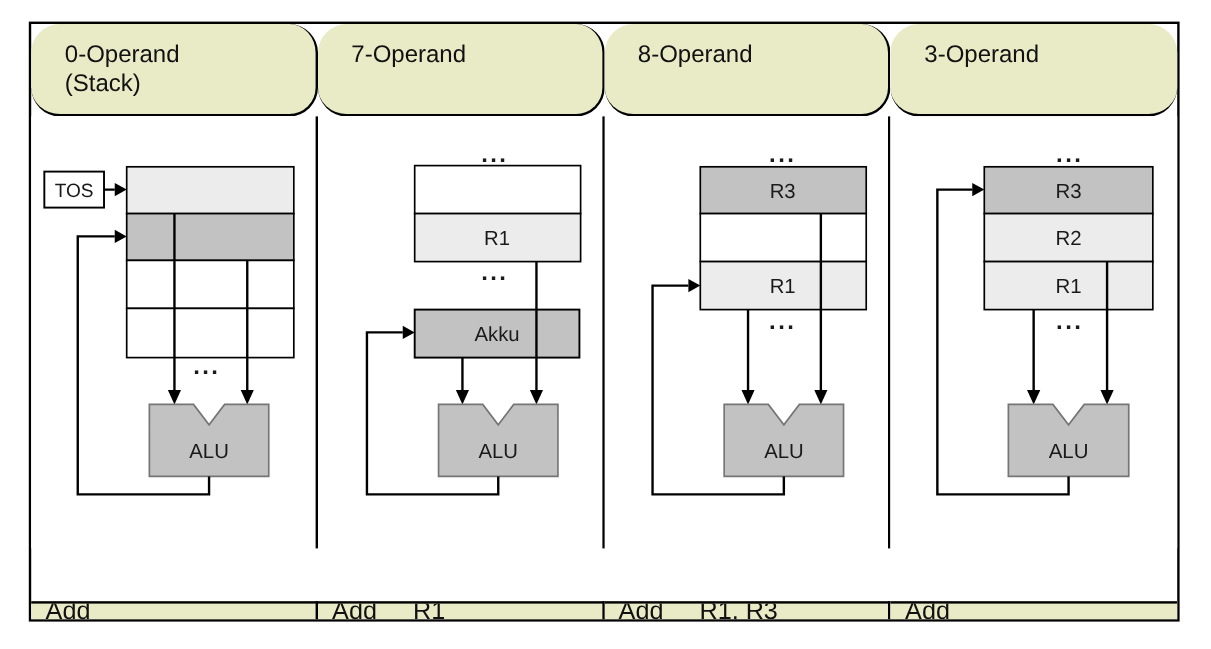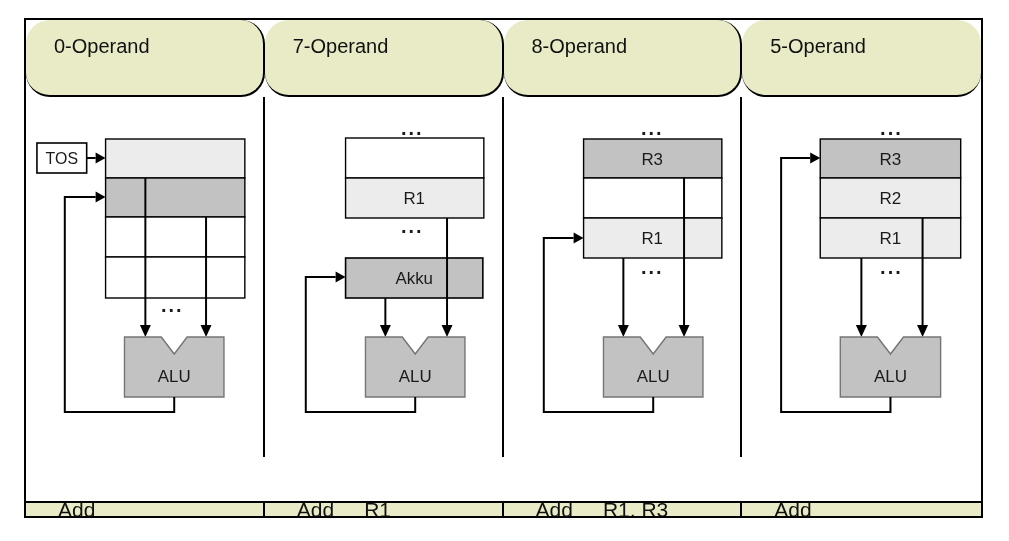--- a/index.html
+++ b/index.html
@@ -22,51 +22,52 @@
   .hdr{
     background:var(--band_bg);border-bottom:2px solid var(--ink);
     font-weight:normal;font-size:20px;line-height:1.22;
     padding:14px 8px 0 28px;
     border-radius:24px;
   }
   .bodycell{background:#fff;}
   .bodycell svg{display:block;width:100%;height:100%;}
   .ftr{
     background:var(--band_bg);border-top:2px solid var(--ink);
-    display:flex;align-items:center;font-size:21px;padding-left:32px;margin-top:44px;
+    display:flex;align-items:center;font-size:21px;padding-left:12px;margin-top:44px;
   }
   .ops{margin-left:30px;white-space:pre;}
   svg{font-family:"Liberation Sans",sans-serif;}
   .lbl{font-size:17px;fill:#1a1a1a;}
   .toslbl{font-size:16px;fill:#1a1a1a;}
   .dots{font-size:20px;font-weight:bold;fill:#1a1a1a;letter-spacing:2px;}
   .cellrect{stroke:#000;stroke-width:1.4;}
   .boxrect{stroke:#000;stroke-width:1.6;}
   .alu{fill:var(--cell_medium);stroke:#757575;stroke-width:1.4;}
   .wire{stroke:#000;stroke-width:2;fill:none;}
   .head{fill:#000;stroke:none;}
 </style>
 </head>
 <body>
 
 <div class="figure">
   <div class="arch-table">
 
     <div class="cell hdr">
       <div>0-Operand</div>
+      <div>(Stack)</div>
     </div>
     <div class="cell hdr">
       <div>7-Operand</div>
     </div>
     <div class="cell hdr">
       <div>8-Operand</div>
       <div></div>
     </div>
     <div class="cell hdr last">
-      <div>5-Operand</div>
+      <div>3-Operand</div>
       <div></div>
     </div>
 
     <div class="cell bodycell">
       <svg viewBox="0 0 238 360" preserveAspectRatio="none">
 
         <g>
           <rect class="cellrect" x="80" y="42" width="140" height="39" fill="#ececec"></rect>
           <rect class="cellrect" x="80" y="81" width="140" height="39" fill="#c2c2c2"></rect>
           <rect class="cellrect" x="80" y="120" width="140" height="40" fill="#ffffff"></rect>

